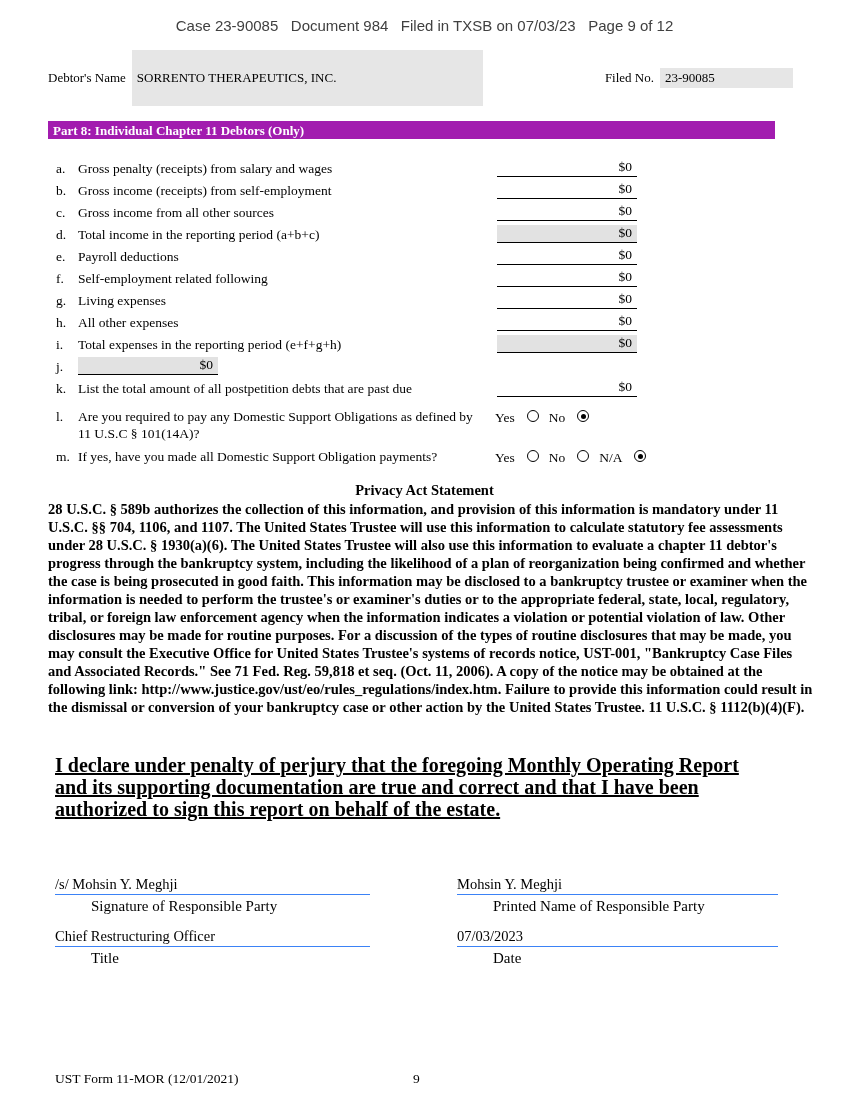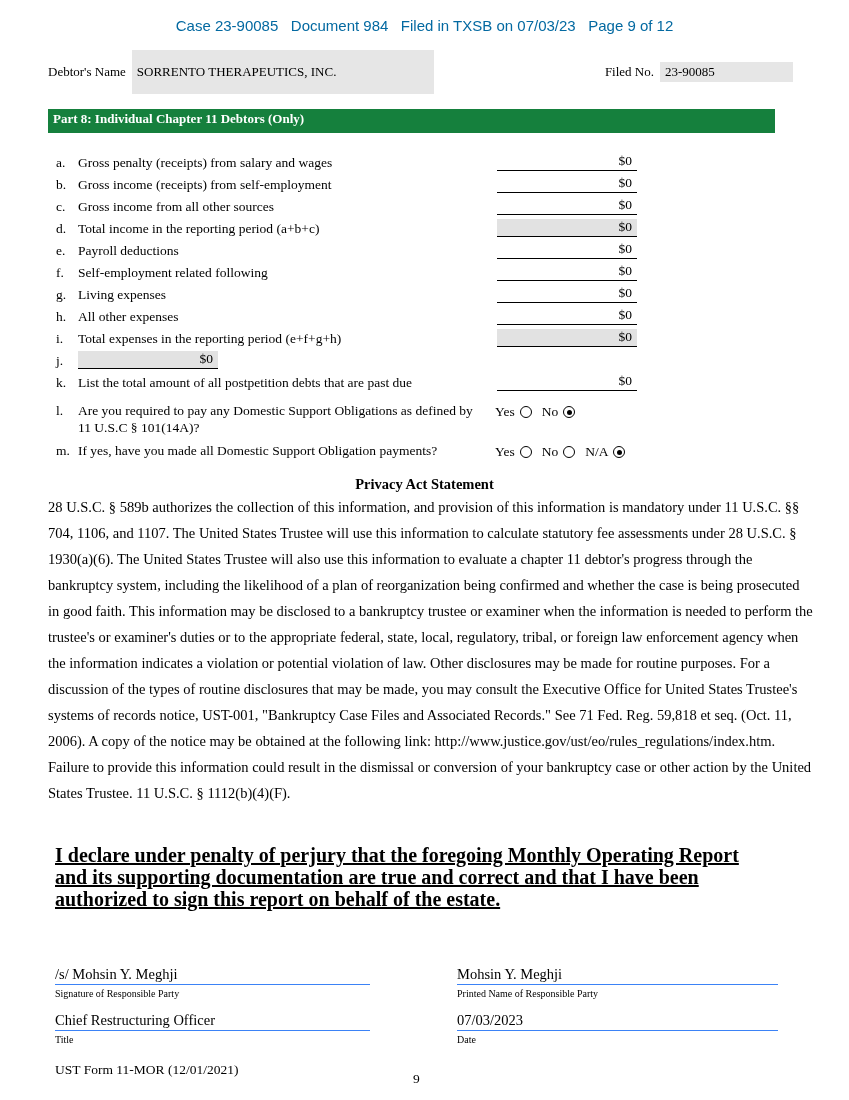--- a/index.html
+++ b/index.html
@@ -7,82 +7,82 @@
   .page {
     width:849px; height:1100px; margin:0 auto; position:relative;
     background:#ffffff; color:#000;
     font-family:"Liberation Serif", serif; font-size:14px;
     overflow:hidden;
   }
   
   .stamp {
     padding-top:17px; text-align:center; white-space:pre;
     font-family:"Liberation Sans", sans-serif; font-size:15px;
-    color:#0369a1;
+    color:#404040;
   }
   
   .debtor-row {
     margin:16px 56px 0 48px; display:flex; align-items:center; font-size:13px;
   }
   .shadefield { background:#e6e6e6; }
-  .debtor-name-field { width:302px; padding:14px 5px; margin-left:6px; }
+  .debtor-name-field { width:351px; padding:20px 5px; margin-left:6px; }
   .flexspacer { flex:1; }
   .caseno-field { width:133px; padding:2px 5px; margin-left:6px; }
   
   .part-bar {
-    margin:15px 74px 0 48px; background:#15803d; color:#fff;
-    font-weight:bold; font-size:13px; padding:2px 5px; height:24px;
+    margin:15px 74px 0 48px; background:#a21caf; color:#fff;
+    font-weight:bold; font-size:13px; padding:2px 5px; height:18px;
   }
   .content { margin:0 48px; }
   
   .rows { margin-top:16px; }
   .row { height:22px; display:flex; align-items:flex-end; font-size:13.5px; }
   .row .letter { width:22px; margin-left:8px; }
   .row .label { flex:1; }
   .row .amount {
     width:140px; margin-right:164px; border-bottom:1px solid #000;
     text-align:right; padding:0 5px 1px 0;
   }
   .row .amount.shaded { background:#e2e2e2; }
   
   .questions { margin-top:12px; }
   .qrow { display:flex; align-items:flex-start; font-size:13.5px; margin-bottom:7px; }
   .qrow .letter { width:22px; margin-left:8px; }
   .qrow .qlabel { width:417px; line-height:16.5px; padding-right:14px; }
   .qrow .options { display:flex; align-items:center; padding-top:1px; }
-  .opt { display:flex; align-items:center; margin-right:10px; }
+  .opt { display:flex; margin-right:10px;gap:7px; }
   .optlabel { margin-right:5px; }
   .radio {
     display:inline-block; width:12px; height:12px; border:1.2px solid #000;
     border-radius:50%; position:relative; background:#fff;
   }
   .radio.checked::after {
     content:""; position:absolute; left:2.5px; top:2.5px; right:2.5px; bottom:2.5px;
     background:#000; border-radius:50%;
   }
   
   .privacy-title { margin-top:16px; text-align:center; font-weight:bold; font-size:14.5px; }
-  .privacy-body { margin:1px 36px 0 48px; font-size:14.5px; line-height:26px; text-align:left; }
+  .privacy-body { margin:1px 36px 0 48px; font-size:14.5px; line-height:18px; text-align:left;font-weight:bold; }
   
   .declaration {
     margin:38px 102px 0 55px; font-weight:bold; font-size:20px;
     line-height:22px; text-decoration:underline;
   }
   
   .sig-block { margin:56px 50px 0 55px; display:flex; }
   .sig-col-left { width:315px; margin-right:87px; }
   .sig-col-right { width:321px; }
   .sig-value {
     border-bottom:1px solid #3b82f6; font-size:14.5px; min-height:19px;
     padding:0 2px 1px 0;
   }
-  .sig-label { font-size:10px; padding-top:3px; }
+  .sig-label { font-size:15px; padding-top:3px;margin-left:36px; }
   .sig-gap { height:13px; }
   
-  .footer-form { position:absolute; left:55px; bottom:22px; font-size:13.5px; }
+  .footer-form { position:absolute; left:55px; bottom:13px; font-size:13.5px; }
   .footer-page { position:absolute; left:413px; bottom:13px; font-size:13.5px; }
 </style>
 </head>
 <body>
 
 <div class="page">
 
   <div class="stamp">Case 23-90085   Document 984   Filed in TXSB on 07/03/23   Page 9 of 12</div>
 
   <div class="debtor-row">

